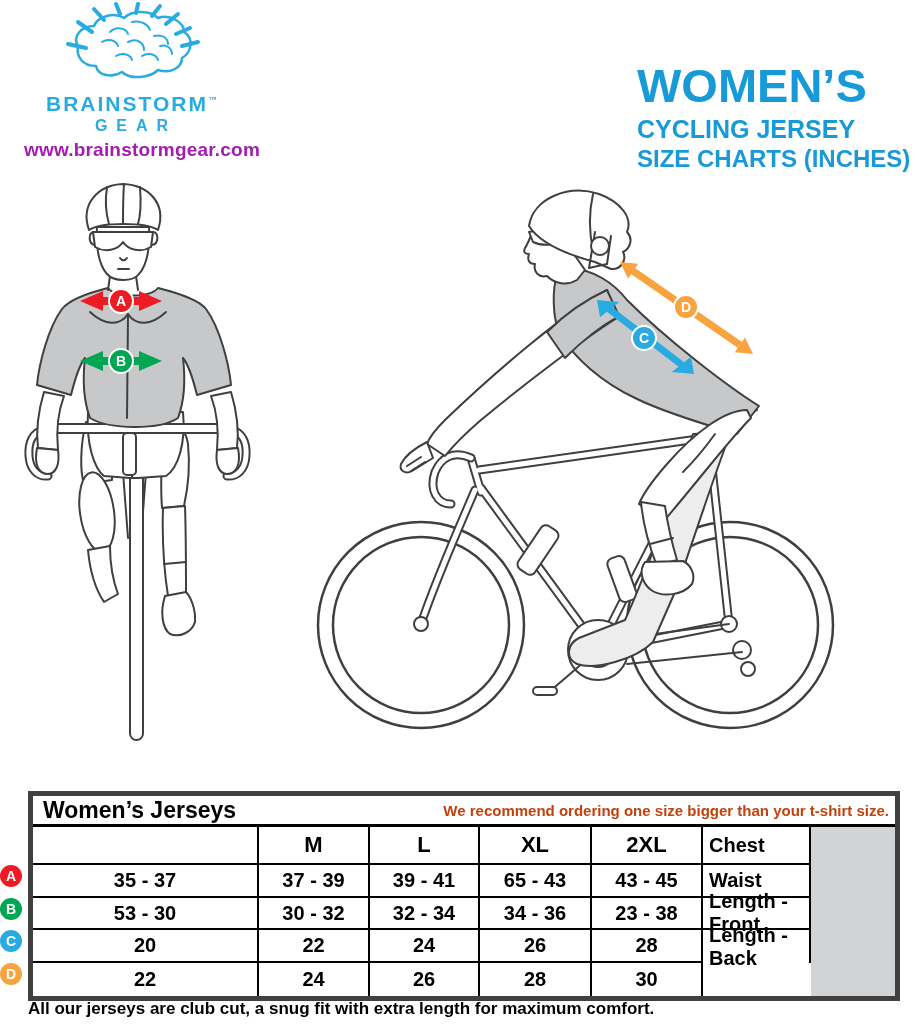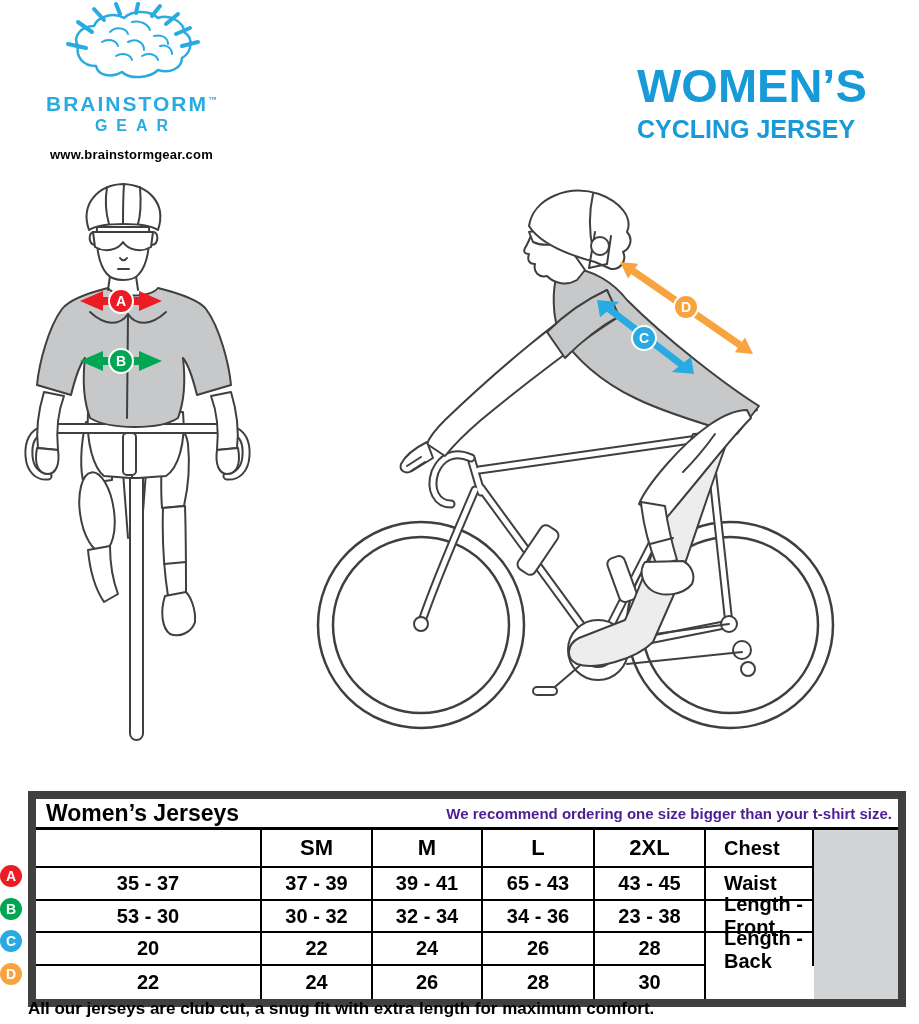--- a/index.html
+++ b/index.html
@@ -6,21 +6,21 @@
   .page {
     position:relative; width:919px; height:1024px; background:#fff;
     font-family:"Liberation Sans", sans-serif; overflow:hidden; color:#000;
   }
 
   
   .logo { position:absolute; left:24px; top:2px; width:215px; text-align:center; color:#29ABE2; }
   .logo .brand { font-size:21px; font-weight:bold; letter-spacing:2px; line-height:20px; }
   .logo .brand sup { font-size:9px; letter-spacing:0; }
   .logo .gear { font-size:16px; font-weight:bold; letter-spacing:9px; margin-top:3px; text-indent:9px; }
-  .logo .url { font-size:13px; font-weight:bold; letter-spacing:0.2px; margin-top:12px; color:#000000; text-decoration:none; display:block; }
+  .logo .url { font-size:19px; font-weight:bold; letter-spacing:0.2px; margin-top:4px; color:#a21caf; text-decoration:none; display:block; }
 
   .title { position:absolute; left:637px; top:28px; width:282px; color:#189AD8;margin-top:34px; }
   .title .l1 { font-size:47px; font-weight:bold; line-height:48px; letter-spacing:0px; }
   .title .l2 { font-size:25px; font-weight:bold; line-height:30px; margin-top:4px; }
   .title .l3 { font-size:24px; font-weight:bold; line-height:30px; }
 
   
   .figsvg { position:absolute; }
   .ln   { stroke:#3f3f3f; stroke-width:2; fill:none; stroke-linecap:round; stroke-linejoin:round; }
   .wf   { stroke:#3f3f3f; stroke-width:2; fill:#fff; stroke-linejoin:round; stroke-linecap:round; }
@@ -37,29 +37,29 @@
   .c-green  { background:#00A651; }
   .c-blue   { background:#29ABE2; }
   .c-orange { background:#F9A33F; }
 
   
   .size-table {
     position:absolute; left:28px; top:791px;
     display:grid;
     grid-template-columns:226px 111px 110px 112px 111px 108px 84px;
     grid-template-rows:31px 38px 33px 32px 33px 33px;
-    border:8px solid #404040; background:#fff;
+    border:5px solid #404040; background:#fff;
   }
   .t-title-row { grid-column:1 / -1; display:flex; align-items:center; justify-content:space-between; border-bottom:3px solid #000; }
   .t-title { font-size:23px; font-weight:bold; padding-left:10px; white-space:nowrap; }
-  .t-note  { font-size:15px; font-weight:bold; color:#4c1d95; padding-right:6px; white-space:nowrap; }
+  .t-note  { font-size:15px; font-weight:bold; color:#c2410c; padding-right:6px; white-space:nowrap; }
   .cell { display:flex; align-items:center; justify-content:center; font-weight:bold; border-right:2px solid #000; border-bottom:2px solid #000; }
   .cell.head  { font-size:22px; }
   .cell.value { font-size:20px; }
-  .cell.label { justify-content:flex-start; padding-left:18px; font-size:20px; }
+  .cell.label { justify-content:flex-start; padding-left:6px; font-size:20px; }
   .cell.bottom { border-bottom:none; }
   .gray-cell { grid-column:7; grid-row:2 / span 5; background:#D1D3D4; border-right:none; }
 
   .footer-note { position:absolute; left:28px; top:999px; font-size:17px; font-weight:bold; }
 </style>
 </head>
 <body>
 
 <div class="page">
 
@@ -80,20 +80,21 @@
       <path d="M78,30 C84,24 94,26 96,32 M100,20 C108,18 116,22 118,28 M70,40 C76,36 84,38 86,44 M96,40 C104,36 112,40 112,48 M122,34 C130,32 136,36 136,42 M84,54 C90,50 98,52 100,58 M110,54 C116,50 124,52 126,58 M128,44 C134,42 140,46 140,52" fill="none" stroke="#29ABE2" stroke-width="2" stroke-linecap="round"></path>
     </svg>
     <div class="brand"><span>BRAINSTORM</span><sup>™</sup></div>
     <div class="gear">GEAR</div>
     <a class="url" href="#">www.brainstormgear.com</a>
   </div>
 
   <div class="title">
     <div class="l1">WOMEN’S</div>
     <div class="l2">CYCLING JERSEY</div>
+    <div class="l3">SIZE CHARTS (INCHES)</div>
   </div>
 
   <svg class="figsvg" style="left:20px; top:172px;" width="235" height="605" viewBox="0 0 235 605">
 
     <path class="ln" d="M103,300 L108,366 M126,300 L121,366"></path>
     <rect class="wf" x="110" y="300" width="13" height="268" rx="6.5"></rect>
 
     <path class="wf" d="M66,250 C60,274 60,300 64,312 L92,308 C92,282 92,262 90,252 Z"></path>
     <ellipse class="wf" cx="77" cy="340" rx="17" ry="40" transform="rotate(-8 77 340)"></ellipse>
     <path class="wf" d="M68,378 C70,400 76,418 84,430 L98,422 C92,406 90,390 90,374 Z"></path>
@@ -207,23 +208,23 @@
   <div class="badge fig-badge c-blue" style="left:631px; top:325px;">C</div>
   <div class="badge fig-badge c-orange" style="left:673px; top:294px;">D</div>
 
   <div class="size-table">
     <div class="t-title-row">
       <div class="t-title">Women’s Jerseys</div>
       <div class="t-note">We recommend ordering one size bigger than your t-shirt size.</div>
     </div>
 
     <div class="cell label"></div>
-    <div class="cell head">SM</div>
     <div class="cell head">M</div>
     <div class="cell head">L</div>
+    <div class="cell head">XL</div>
     <div class="cell head">2XL</div>
     <div class="gray-cell"></div>
 
     <div class="cell label">Chest</div>
     <div class="cell value">35 - 37</div>
     <div class="cell value">37 - 39</div>
     <div class="cell value">39 - 41</div>
     <div class="cell value">65 - 43</div>
     <div class="cell value">43 - 45</div>
 

